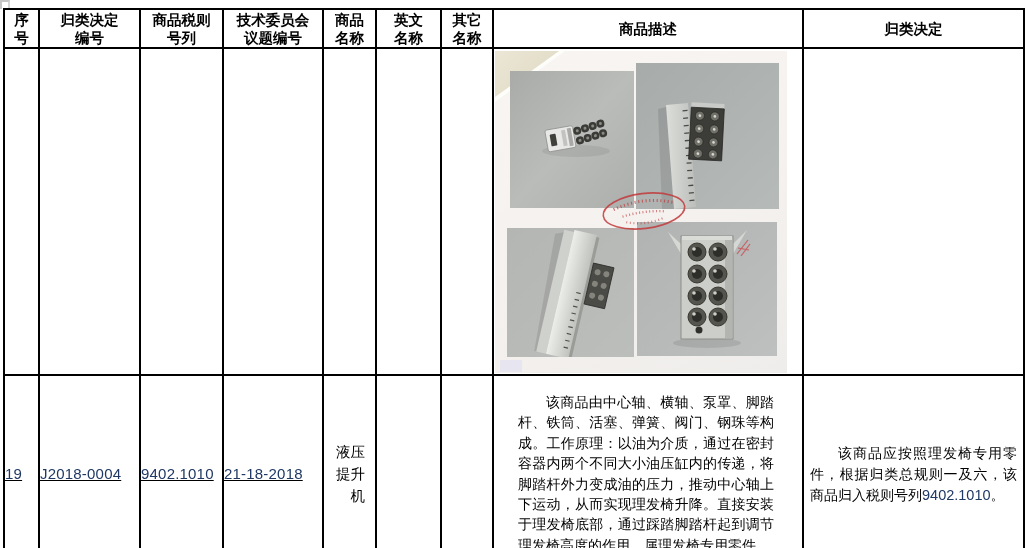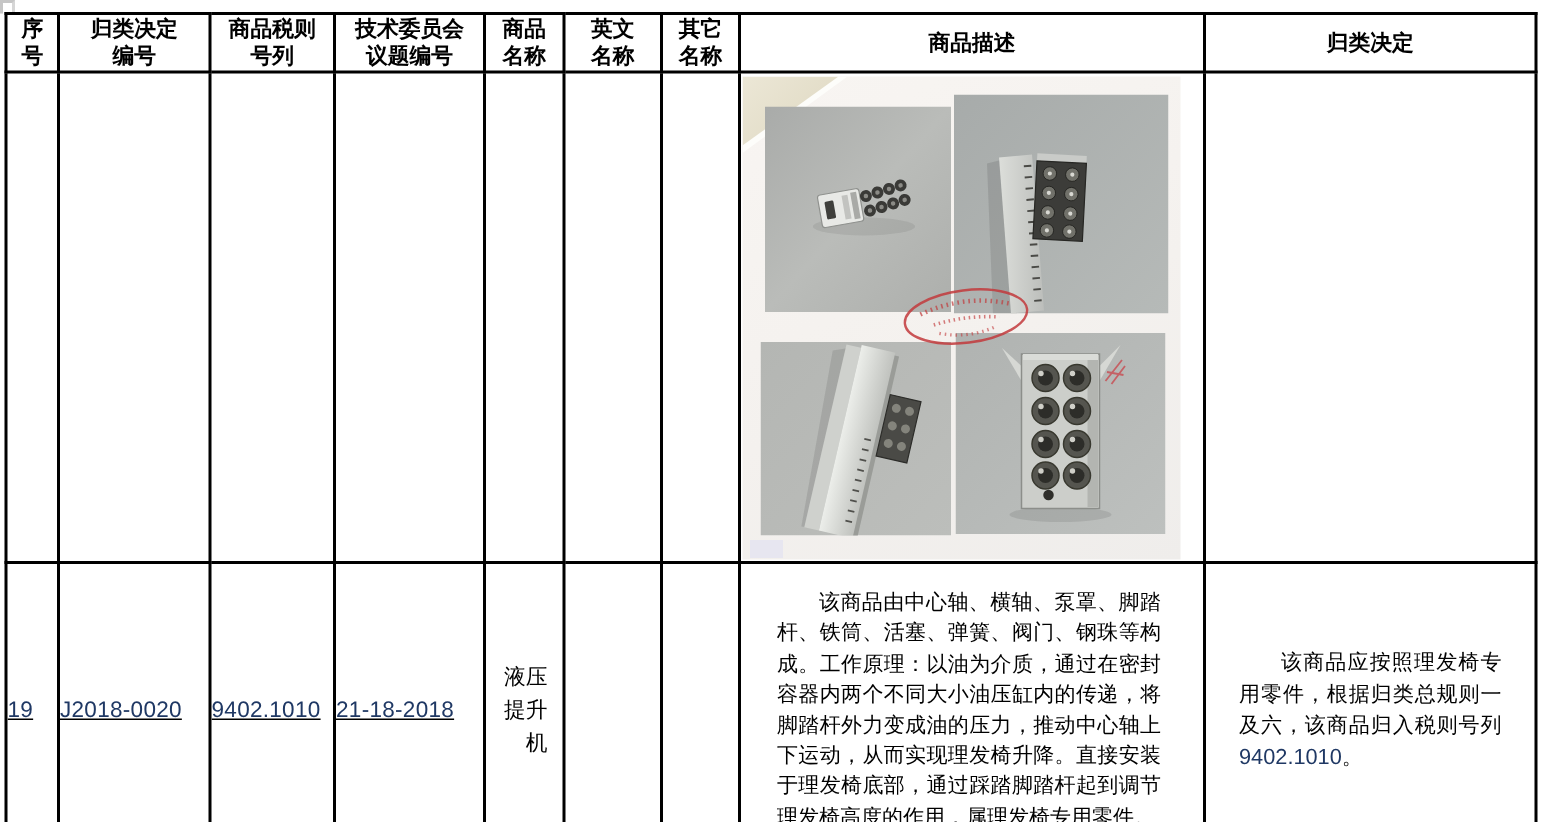--- a/index.html
+++ b/index.html
@@ -32,21 +32,21 @@
   .num{
     font-family:"Liberation Sans","DejaVu Sans",sans-serif;
     color:#1f3864;font-size:15px;letter-spacing:0.2px;
   }
   .product-name{font-size:14.5px;line-height:22px;text-align:right;padding:0 10px;}
   .desc-text{
     margin:16px;font-size:14px;line-height:20.4px;
     text-align:justify;text-indent:2em;padding:1px 12px 0 8px;
   }
   .decision-text{
-    margin:16px;font-size:14px;line-height:21px;
+    margin:0;font-size:14px;line-height:21px;
     text-align:justify;text-indent:2em;padding:0 6px;
   }
   .decision-text .num-inline{
     font-family:"Liberation Sans","DejaVu Sans",sans-serif;
     color:#1f3864;font-size:14.5px;
   }
   
   .photo-page{
     position:relative;width:292px;height:322px;margin:2px 0 0 1px;
     background:linear-gradient(155deg,#f8f5f2 0%,#f4f1ee 55%,#efedeb 100%);
@@ -307,21 +307,21 @@
               <path d="M4,17 L15,3 M8,19 L17,7 M5,11 L16,13" stroke="#c84b50" stroke-width="1.2" fill="none" opacity="0.8"></path>
             </svg>
           </div>
         </div>
       </td>
       <td></td>
     </tr>
 
     <tr class="data-row">
       <td class="center"><span class="num">19</span></td>
-      <td class="center"><span class="num">J2018-0020</span></td>
+      <td class="center"><span class="num">J2018-0004</span></td>
       <td class="center"><span class="num">9402.1010</span></td>
       <td class="center"><span class="num">21-18-2018</span></td>
       <td>
           <div class="product-name">液压提升机</div>
         </td>
       <td class="center"><span></span></td>
       <td class="center"><span></span></td>
       <td>
         <p class="desc-text">该商品由中心轴、横轴、泵罩、脚踏杆、铁筒、活塞、弹簧、阀门、钢珠等构成。工作原理：以油为介质，通过在密封容器内两个不同大小油压缸内的传递，将脚踏杆外力变成油的压力，推动中心轴上下运动，从而实现理发椅升降。直接安装于理发椅底部，通过踩踏脚踏杆起到调节理发椅高度的作用，属理发椅专用零件。</p>
       </td>

